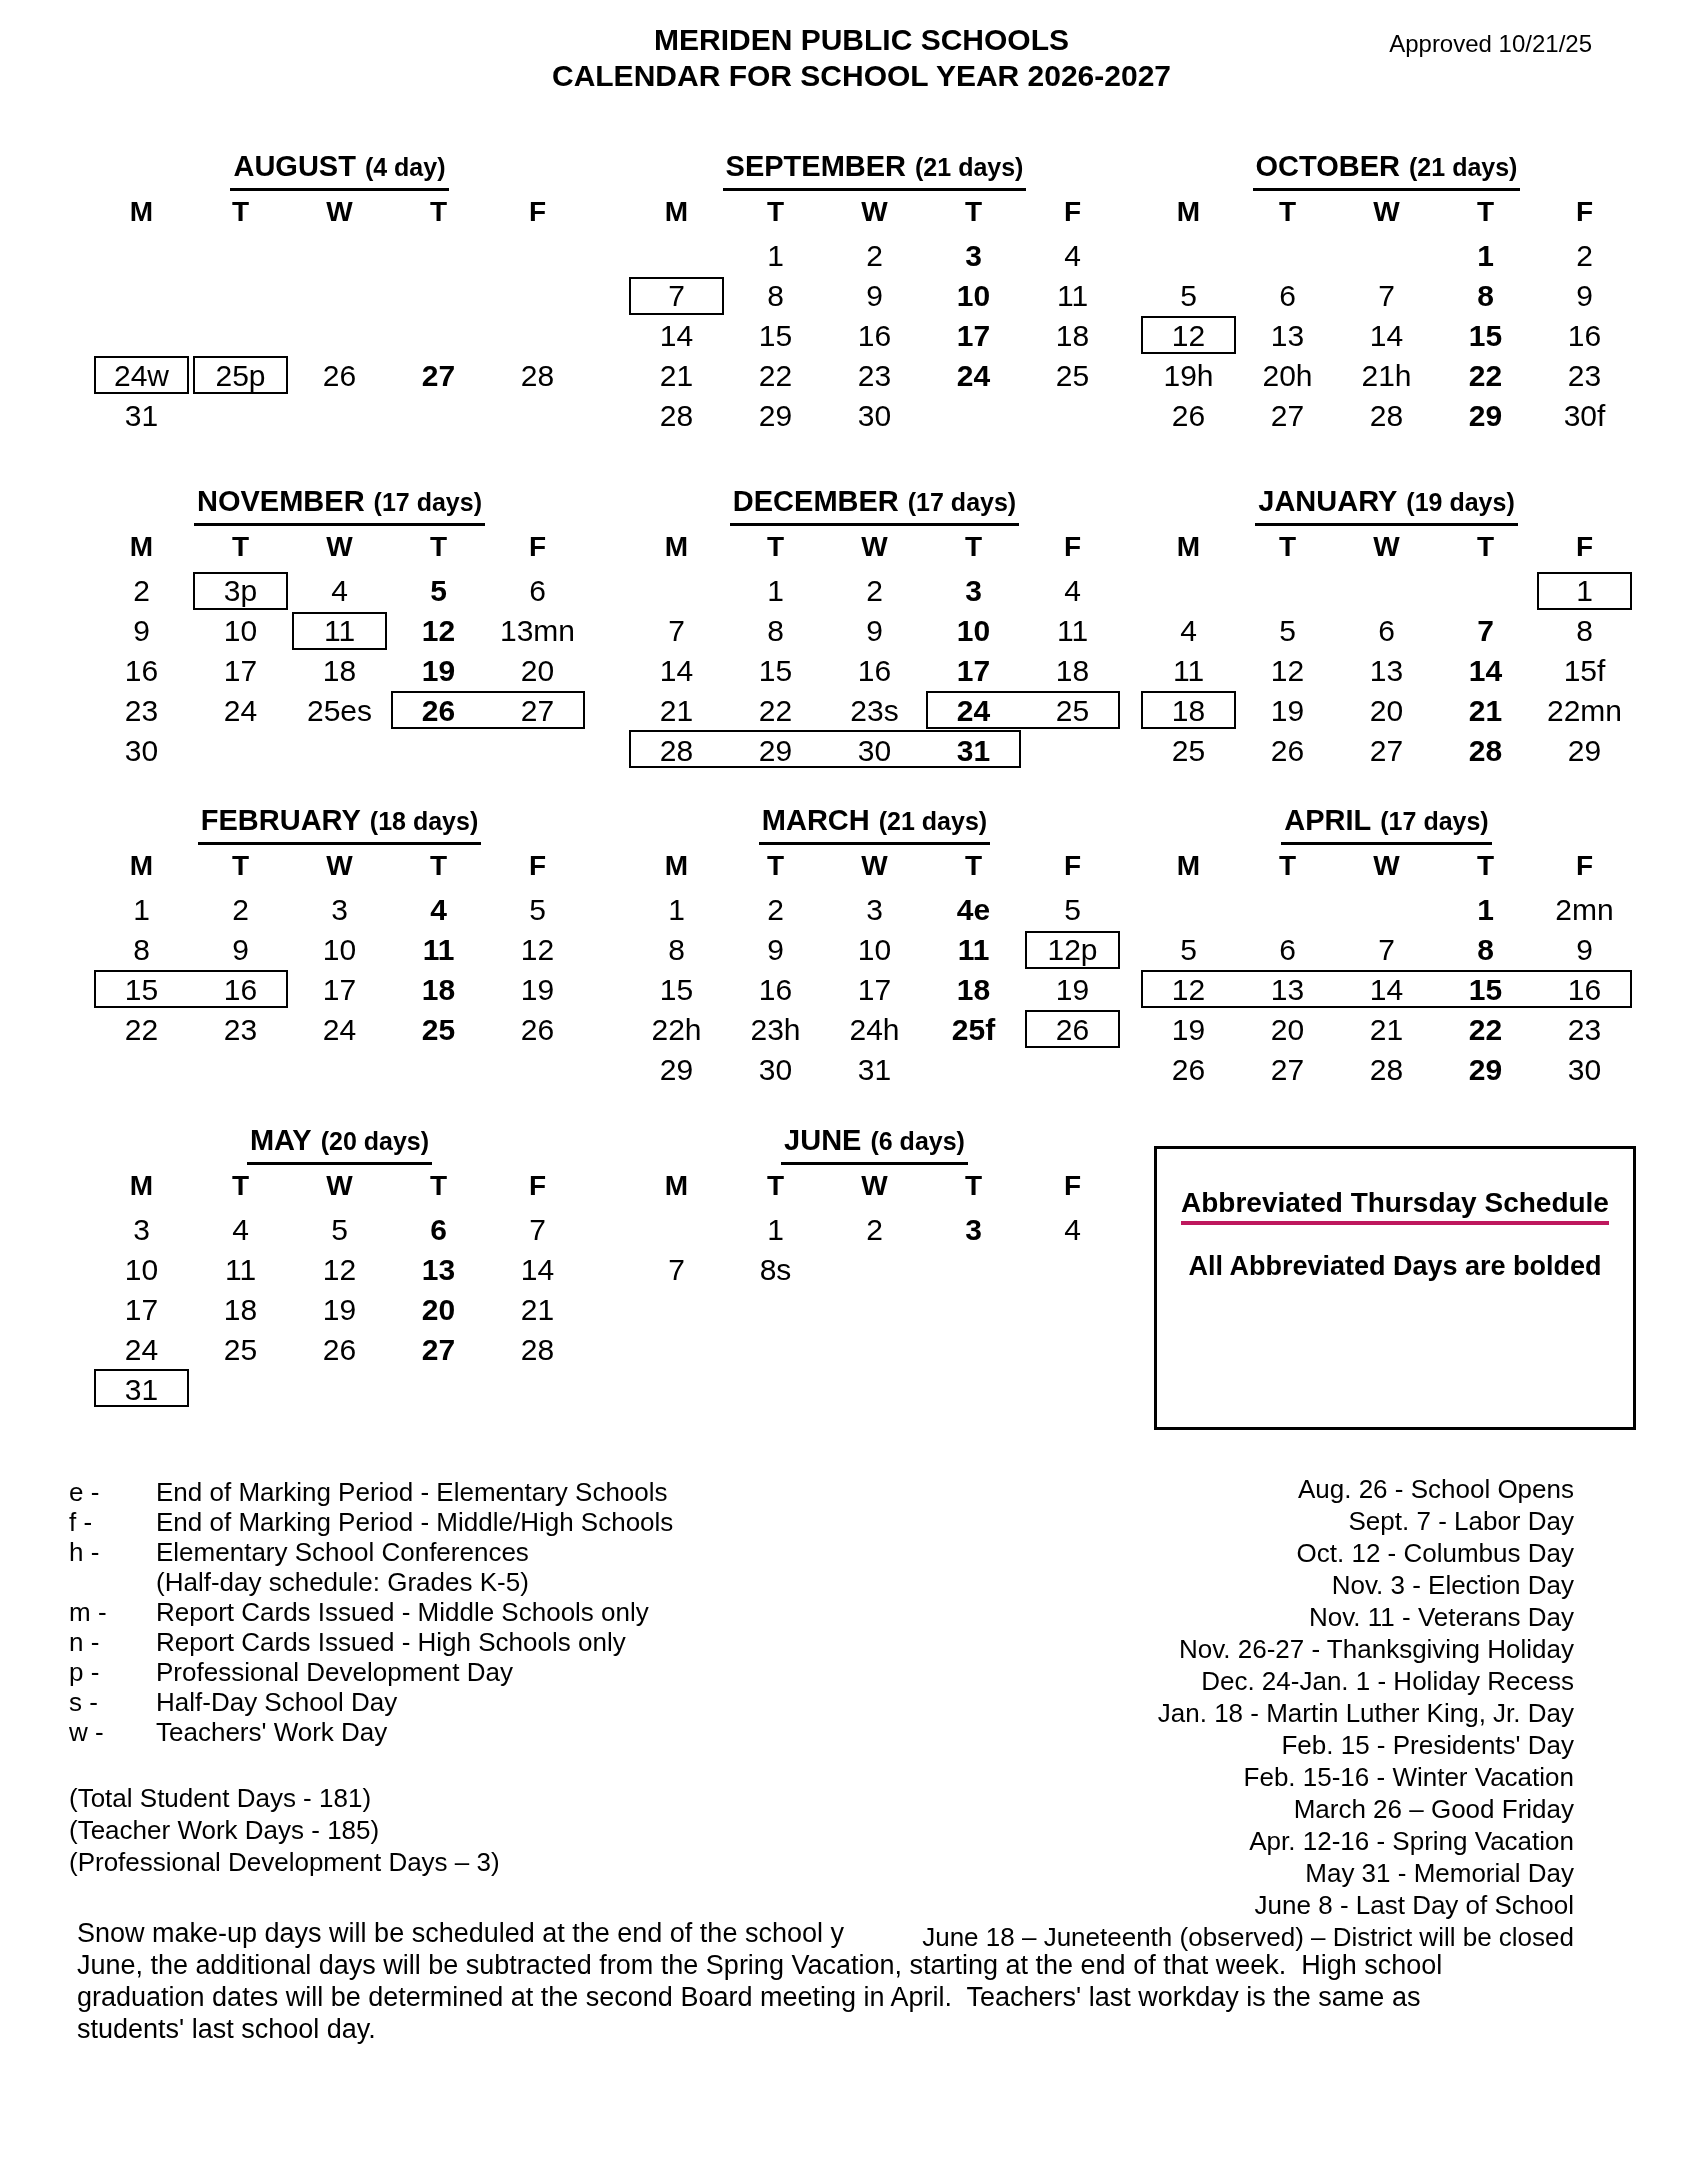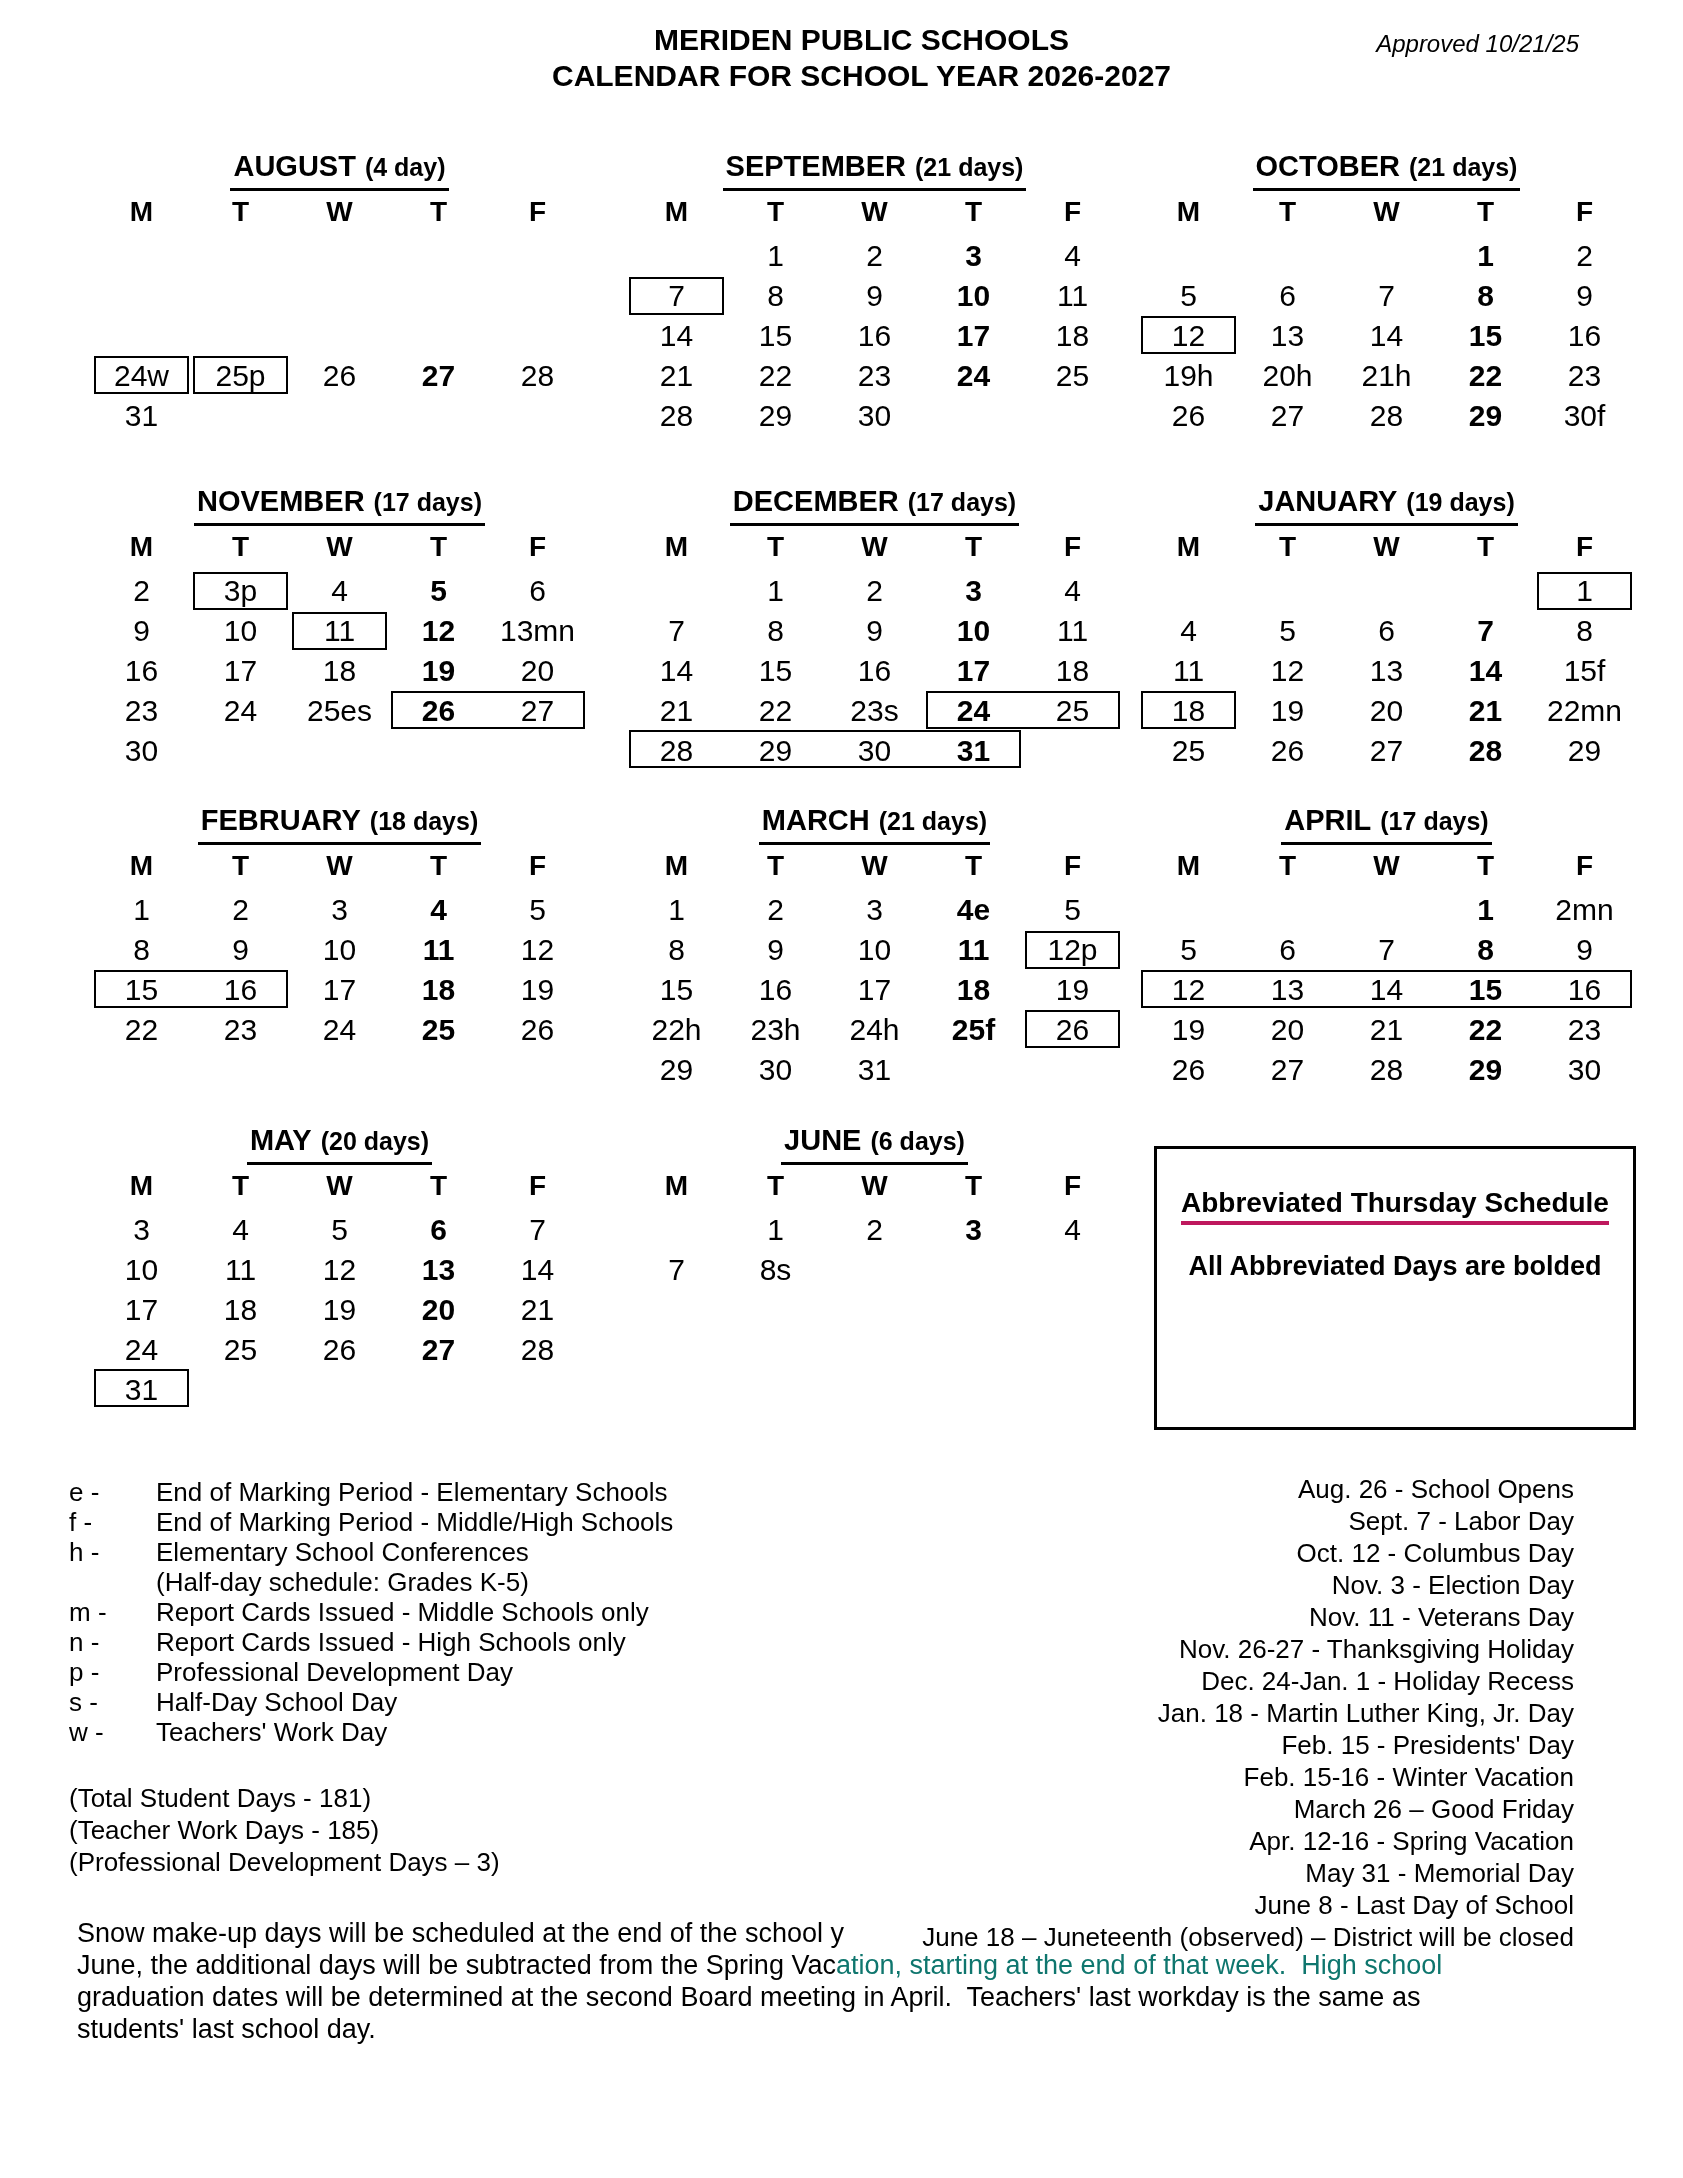--- a/index.html
+++ b/index.html
@@ -1,21 +1,21 @@
 <!DOCTYPE html>
 <html><head>
 <meta charset="utf-8">
 <style>
   * { margin:0; padding:0; box-sizing:border-box; }
   html,body { width:1683px; height:2178px; background:#fff; }
   body { position:relative; font-family:"Liberation Sans","DejaVu Sans",sans-serif; color:#000; overflow:hidden; }
 
   .title-block { position:absolute; top:22px; left:0; width:1723px; text-align:center;
                  font-weight:700; font-size:30px; line-height:36px; }
-  .approved { position:absolute; top:30px; right:104px; font-style:italic; font-size:24px; }
+  .approved { position:absolute; top:30px; right:91px; font-size:24px; }
 
   .month { position:absolute; width:495px; }
   .m-title { height:44px; text-align:center; white-space:nowrap; }
   .m-title .u { display:inline-block; border-bottom:3px solid #000; padding:0 3px 5px; }
   .mn { font-weight:700; font-size:29px; }
   .mc { font-weight:700; font-size:25px; margin-left:9px; }
   .m-days { display:flex; height:34px; margin-top:2px; }
   .m-days span { width:99px; text-align:center; font-weight:700; font-size:28px; }
   .m-grid { position:relative; margin-top:6px; }
   .m-row { display:flex; }
@@ -36,21 +36,21 @@
   .totals { position:absolute; left:69px; top:1782px; font-size:26px; line-height:32px; }
   .totals div { white-space:pre; }
 
   .kdates { position:absolute; right:109px; top:1473px; font-size:26px; line-height:32px;
             text-align:right; z-index:3; }
   .kdates div { white-space:pre; }
   .kdates div:last-child { background:#fff; padding-left:16px;text-align:center; }
 
   .para { position:absolute; left:77px; top:1917px; font-size:27px; line-height:32px; z-index:1; }
   .para div { white-space:pre; }
-  .gray { color:#0f766e; }
+  .gray { color:#000000; }
 </style>
 </head>
 <body>
 
 <div class="title-block">
   <div>MERIDEN PUBLIC SCHOOLS</div>
   <div>CALENDAR FOR SCHOOL YEAR 2026-2027</div>
 </div>
 
 <div class="approved">Approved 10/21/25</div>

